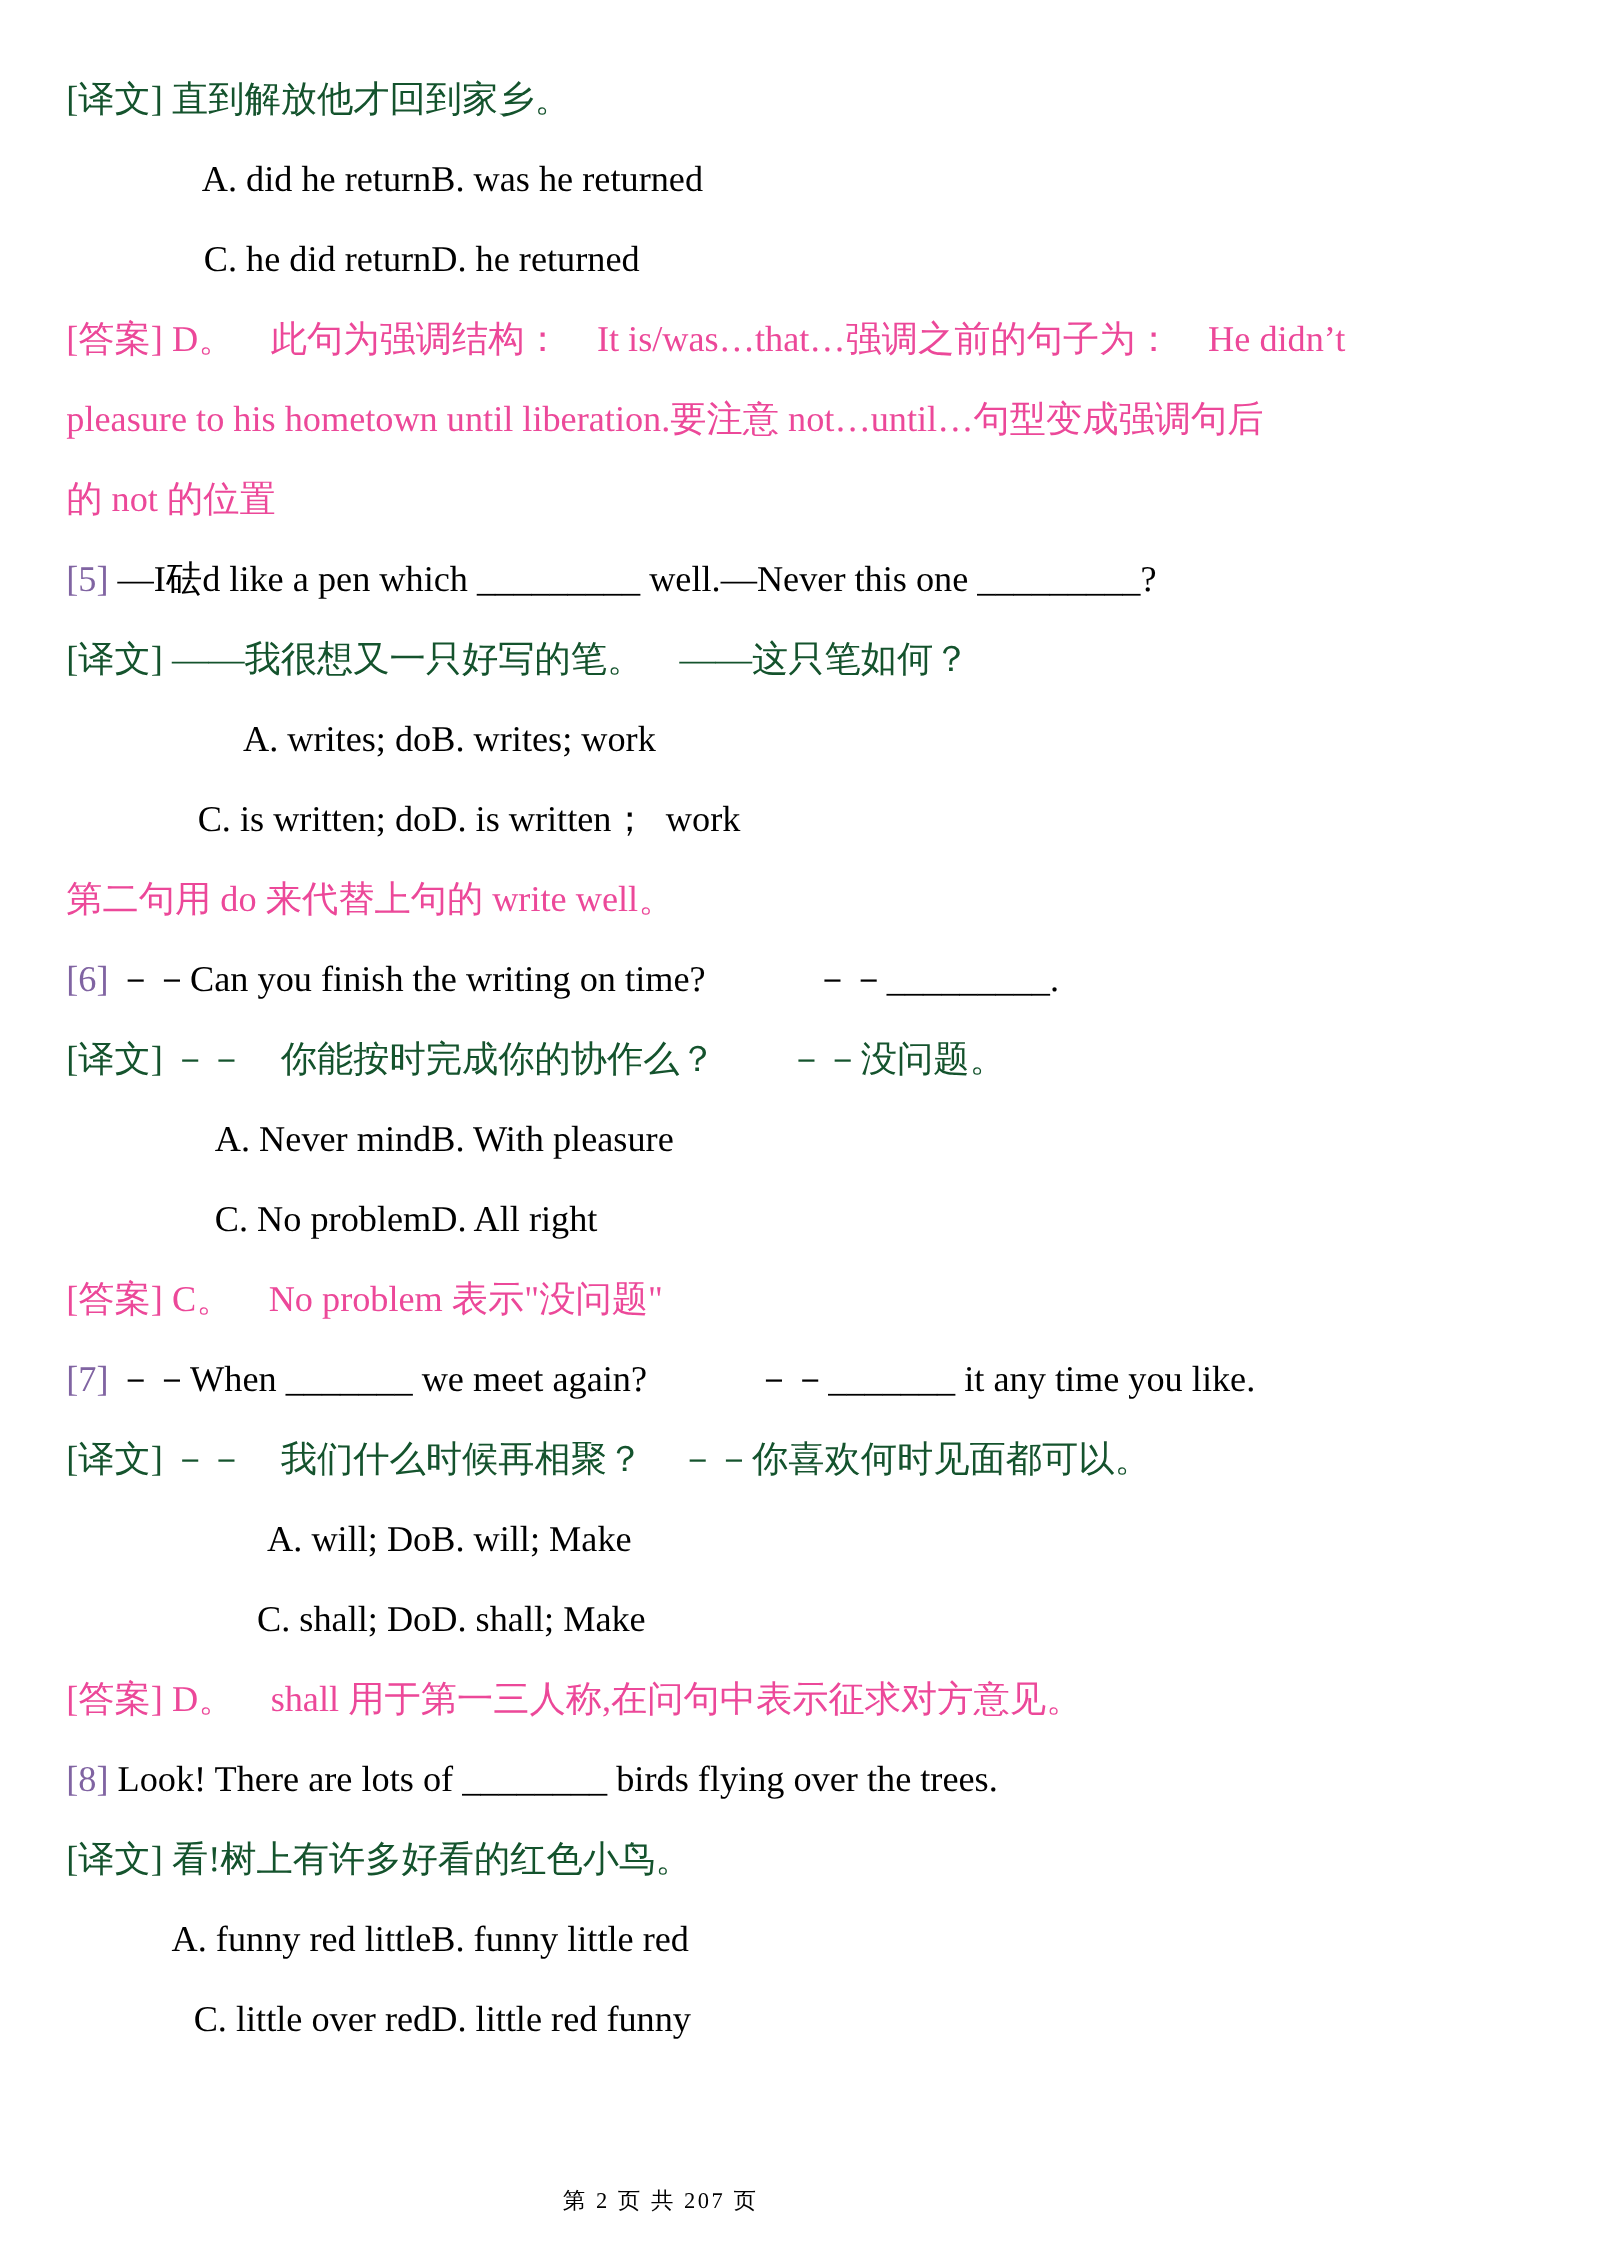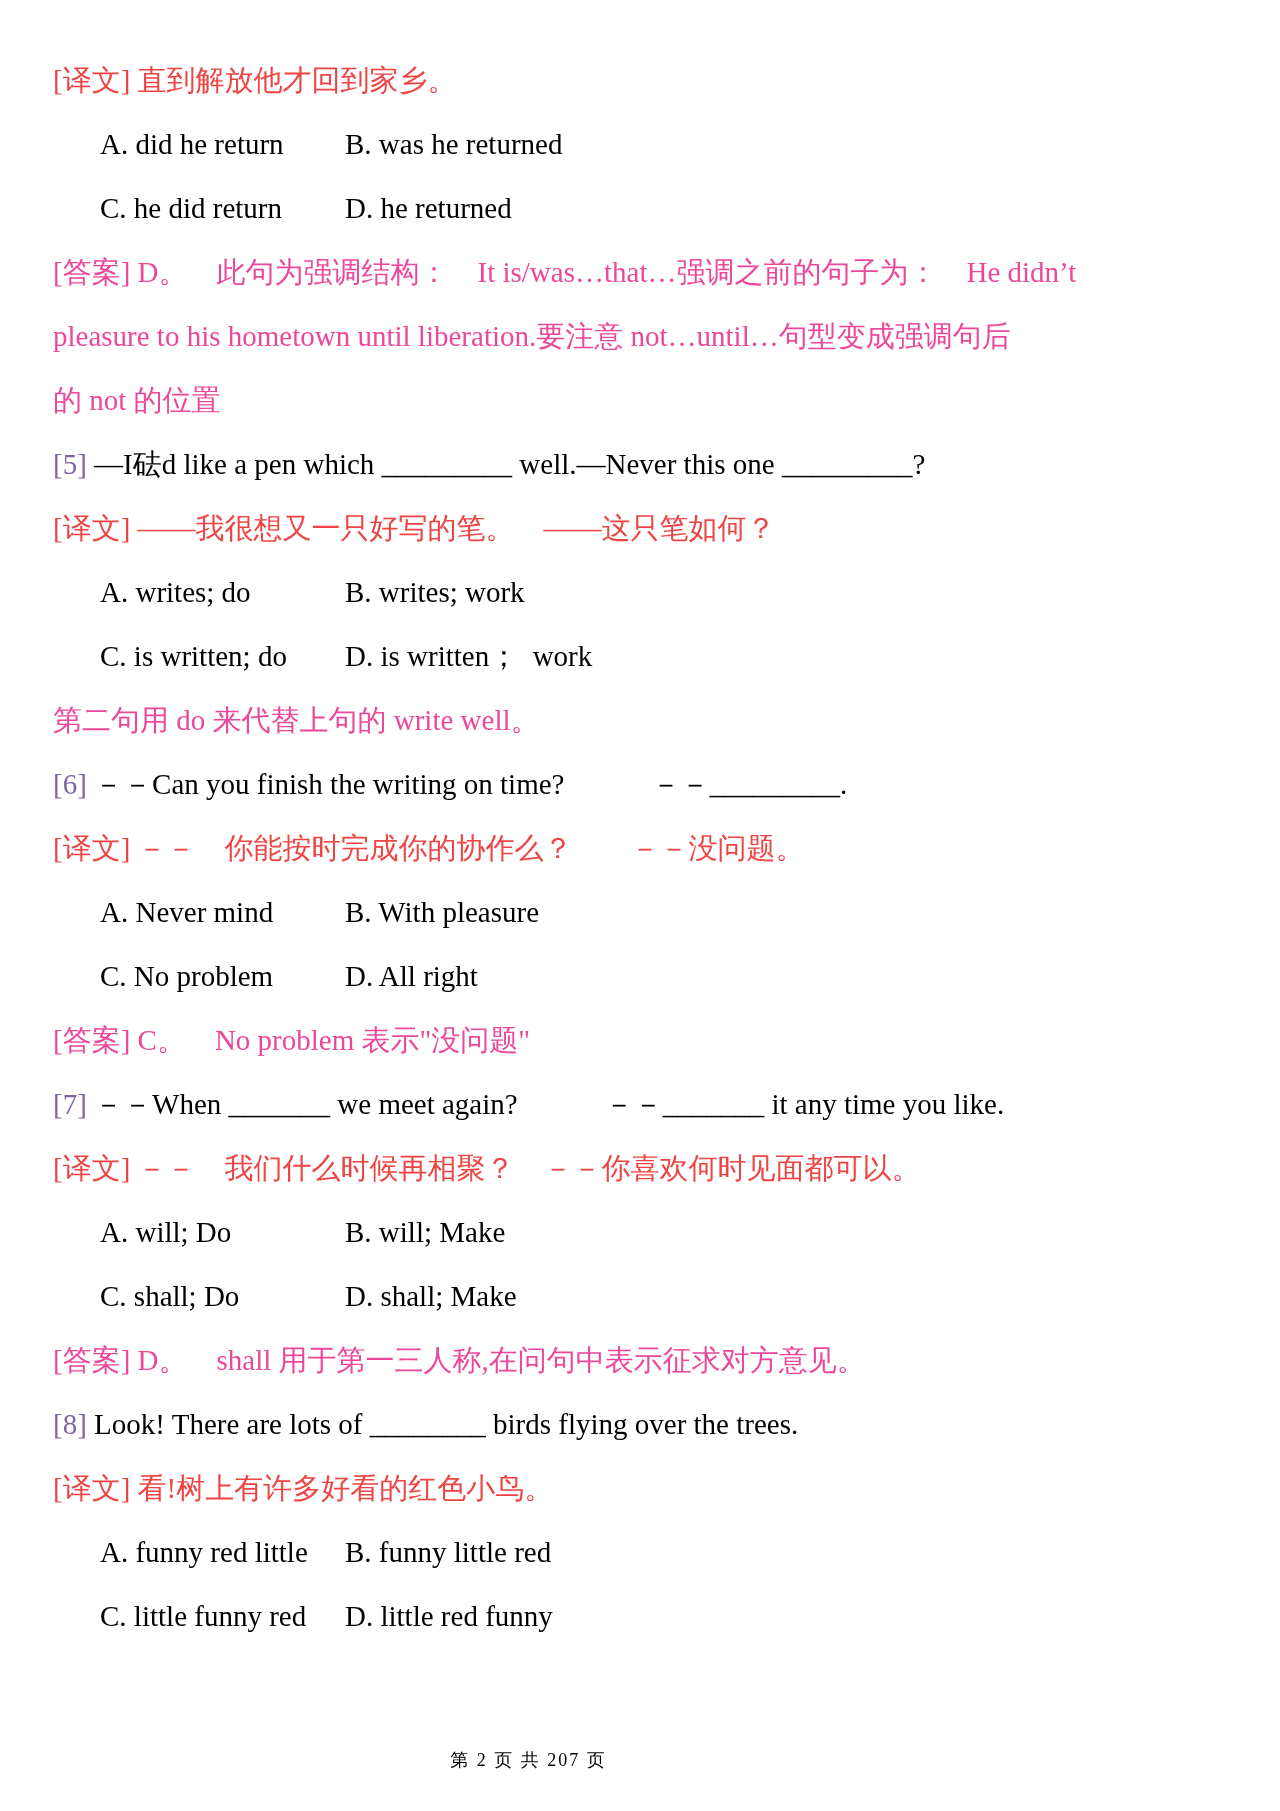--- a/index.html
+++ b/index.html
@@ -17,26 +17,26 @@
     color: #000000;
     padding: 48px 40px 0 53px;
     overflow: hidden;
   }
   .line {
     height: 64px;
     line-height: 64px;
     font-size: 29px;
     white-space: pre;
   }
-  .line.red   { color: #ef4444; }
+  .line.red   { color: #14532d; }
   .line.green { color: #ec4899; }
   .line.black { color: #000000; }
   .qnum { color: #8064a2; }
   .options { padding-left: 47px; }
-  .options .opt1 { display: inline-block; min-width: 245px; }
+  .options .opt1 { display: inline-block; min-width: 245px; text-align: right; }
   .footer {
     position: absolute;
     top: 1748px;
     left: 0;
     width: 1057px;
     text-align: center;
     font-size: 18px;
     line-height: 24px;
     color: #000000;
     letter-spacing: 2px;
@@ -86,17 +86,17 @@
   <div class="line black options"><span class="opt1">C. shall; Do</span><span class="opt2">D. shall; Make</span></div>
 
   <div class="line green">[答案] D。　shall 用于第一三人称,在问句中表示征求对方意见。</div>
 
   <div class="line black"><span class="qnum">[8]</span><span> Look! There are lots of ________ birds flying over the trees.</span></div>
 
   <div class="line red">[译文] 看!树上有许多好看的红色小鸟。</div>
 
   <div class="line black options"><span class="opt1">A. funny red little</span><span class="opt2">B. funny little red</span></div>
 
-  <div class="line black options"><span class="opt1">C. little funny red</span><span class="opt2">D. little red funny</span></div>
+  <div class="line black options"><span class="opt1">C. little over red</span><span class="opt2">D. little red funny</span></div>
 
   <div class="footer">第 2 页 共 207 页</div>
 
 </div>
 
 </body></html>

